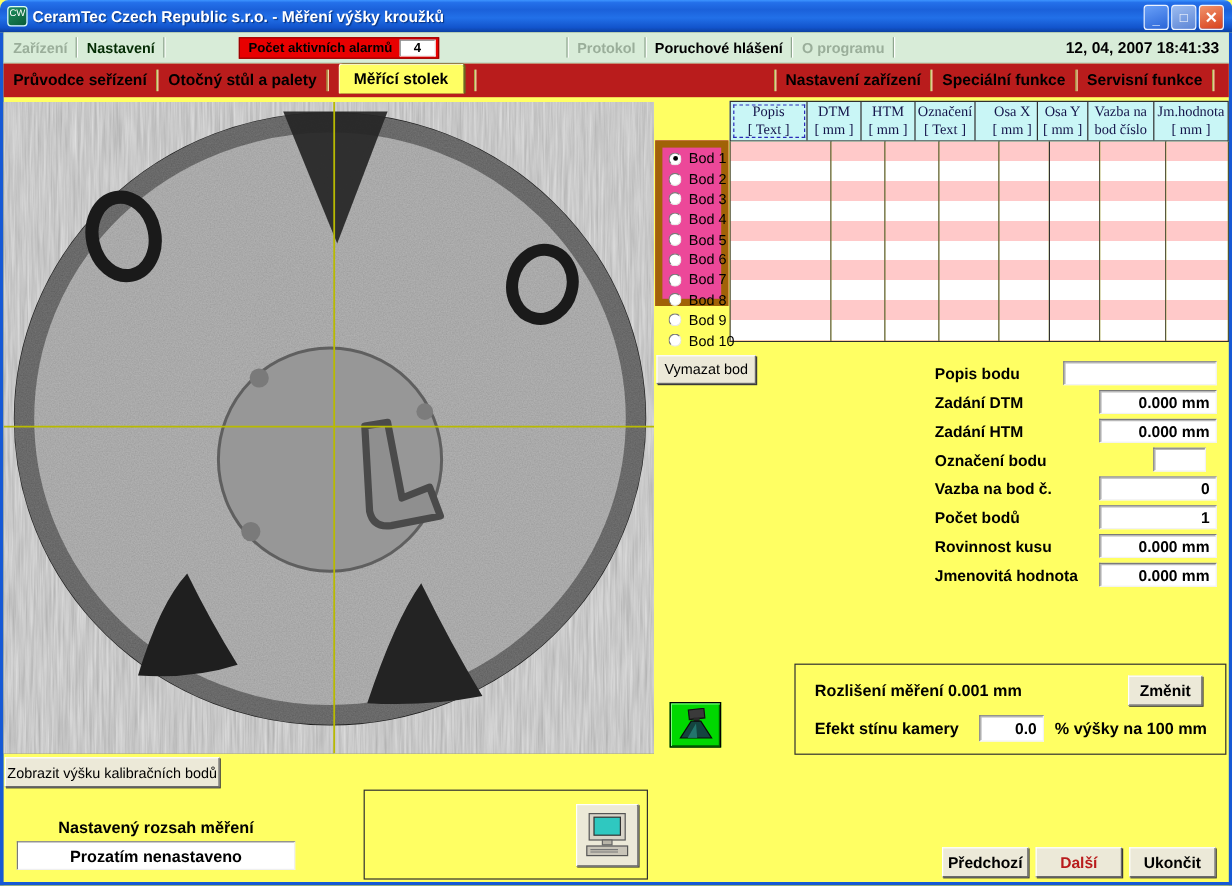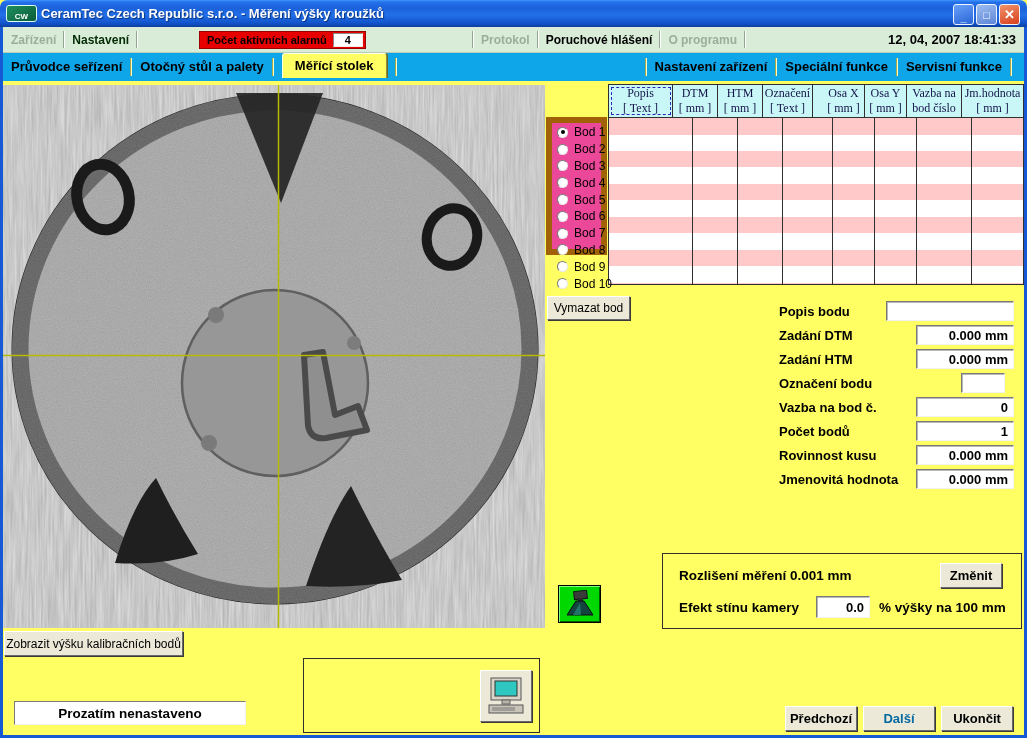--- a/index.html
+++ b/index.html
@@ -7,23 +7,23 @@
   .window { position:relative; width:1027px; height:738px; background:#FFFF63; overflow:hidden; }
   .abs { position:absolute; }
 
   
   .titlebar { position:absolute; left:0; top:0; width:1027px; height:27px;
     background:linear-gradient(180deg,#3d95ff 0%,#2470ea 8%,#1b61da 30%,#2270e8 55%,#1254cc 85%,#0c3f9e 100%);
     border-radius:7px 7px 0 0; display:flex; align-items:center; }
   .frame-left { position:absolute; left:0; top:27px; width:3px; height:711px; background:#1659d5; }
   .frame-right { position:absolute; left:1024px; top:27px; width:3px; height:711px; background:#1659d5; }
   .frame-bottom { position:absolute; left:0; top:735px; width:1027px; height:3px; background:#1659d5; }
-  .app-icon { width:31px; height:17px; margin:0 4px 0 6px; background:linear-gradient(145deg,#1f8f5f,#0a5c38);
-    border:1px solid #dfe; border-radius:3px; color:#fff; font-size:8px; font-weight:bold;
-    display:flex; align-items:flex-end; justify-content:center; }
+  .app-icon { width:17px; height:17px; margin:0 4px 0 6px; background:linear-gradient(145deg,#1f8f5f,#0a5c38);
+    border:1px solid #dfe; border-radius:3px; color:#fff; font-size:8px; font-weight:normal;
+    display:flex; align-items:flex-start; justify-content:center; }
   .title-text { color:#fff; font-weight:bold; font-size:13px; text-shadow:1px 1px 1px #07307c; }
   .winbtns { position:absolute; right:7px; top:4px; display:flex; gap:2px; }
   .wbtn { width:21px; height:21px; border-radius:3px; border:1px solid #eef4ff; color:#fff;
     font-size:11px; font-weight:bold; display:flex; align-items:center; justify-content:center; }
   .wbtn.min { background:linear-gradient(160deg,#68a0f8,#2a65d8); }
   .wbtn.max { background:linear-gradient(160deg,#9cbcf0,#5d86d6); }
   .wbtn.close { background:linear-gradient(160deg,#f0936b,#d8401c); font-size:13px; }
   .wbtn.min span { align-self:flex-end; margin-bottom:1px; }
 
   
@@ -35,21 +35,21 @@
     border-left:1px solid #8fa68f; border-right:1px solid #fff; vertical-align:top; }
   .alarm { position:absolute; left:196px; top:4px; width:167px; height:18px; background:#E80000;
     border:1px solid #900; display:flex; align-items:center; }
   .alarm-label { color:#000; font-size:11px; font-weight:bold; padding-left:7px; white-space:nowrap; }
   .alarm-count { margin-left:6px; width:30px; height:14px; background:#fff;
     border:1px solid; border-color:#888 #eee #eee #888; font-size:11px; font-weight:bold;
     text-align:center; line-height:13px; }
   .dt { position:absolute; right:8px; top:0; font-size:13px; font-weight:bold; line-height:26px; }
 
   
-  .tabrow { position:absolute; left:3px; top:53px; width:1021px; height:28px; background:#0ea5e9; }
+  .tabrow { position:absolute; left:3px; top:53px; width:1021px; height:28px; background:#b91c1c; }
   .tab { font-size:13px; font-weight:bold; line-height:28px; color:#000; }
   .sep-y { display:inline-block; width:2px; height:18px; margin:5px 8px 0 8px;
     border-left:1px solid #a8a848; border-right:1px solid #ffffc8; vertical-align:top; }
   .tab-active { display:inline-block; position:relative; top:-1px; line-height:24px; padding:0 12px;
     background:#FFFF63; border:1px solid #8f8f3a; border-bottom:none;
     border-top-color:#ffffe6; border-left-color:#ffffe6; border-radius:3px 3px 0 0;
     box-shadow:1px 0 0 #6a6a20; }
   .tabs-left { position:absolute; left:8px; top:0; }
   .tabs-right { position:absolute; right:4px; top:0; }
 
@@ -78,21 +78,21 @@
     border:1px solid; border-color:#7a7a7a #e8e8e8 #e8e8e8 #7a7a7a; position:relative; flex:none; }
   .radio.checked::after { content:""; position:absolute; left:2.5px; top:2.5px; width:4px; height:4px;
     border-radius:50%; background:#000; }
   .prow span.lbl { font-size:12px; white-space:nowrap; }
 
   
   .btn { background:#ECE9D8; border:1px solid; border-color:#ffffff #6a6a6a #6a6a6a #ffffff;
     box-shadow:1px 1px 0 #3a3a3a; font-size:13px; font-weight:bold; color:#000;
     display:flex; align-items:center; justify-content:center; cursor:default; font-family:"Liberation Sans",sans-serif; }
   .btn.thin { font-weight:normal; font-size:12px; }
-  .btn.disabled { color:#0369a1; }
+  .btn.disabled { color:#b91c1c; }
 
   
   .flabel { position:absolute; font-size:13px; font-weight:bold; white-space:nowrap; }
   .finput { position:absolute; height:20px; background:#fff; border:1px solid;
     border-color:#7a7a7a #f2f2f2 #f2f2f2 #7a7a7a; box-shadow:inset 1px 1px 0 #b8b8b8;
     font-size:13px; font-weight:bold; display:flex; align-items:center; }
   .finput.num { justify-content:flex-end; padding-right:5px; }
 
   
   .gbox { position:absolute; border:1px solid #303030; }
@@ -332,20 +332,21 @@
     <svg width="30" height="28" viewBox="0 0 30 28">
       <rect x="9" y="1" width="13" height="8" fill="#3a3a3a" stroke="#111" transform="rotate(-6 15 5)"></rect>
       <rect x="13" y="8" width="5" height="4" fill="#2a2a2a"></rect>
       <polygon points="2,25 28,25 19,11 11,11" fill="#14443f" stroke="#0a0a0a" stroke-width="1"></polygon>
       <polygon points="8,25 15,13 16,25" fill="#2a8a80" opacity="0.7"></polygon>
     </svg>
   </div>
 
   <div class="btn thin abs" style="left:4px; top:631px; width:179px; height:25px;">Zobrazit výšku kalibračních bodů</div>
 
+  <div class="range-label">Nastavený rozsah měření</div>
   <div class="range-field">Prozatím nenastaveno</div>
 
   <div class="gbox" style="left:303px; top:658px; width:237px; height:75px;">
     <div class="btn abs" style="left:176px; top:11px; width:52px; height:52px;">
       <svg width="38" height="40" viewBox="0 0 38 40">
         <rect x="4" y="2" width="30" height="22" fill="#d8d4c8" stroke="#555"></rect>
         <rect x="8" y="5" width="22" height="15" fill="#2fc8c0" stroke="#333"></rect>
         <rect x="15" y="24" width="8" height="4" fill="#b8b4a8" stroke="#666"></rect>
         <rect x="2" y="29" width="34" height="8" fill="#c8c4b8" stroke="#555"></rect>
         <line x1="5" y1="32" x2="28" y2="32" stroke="#777"></line>

